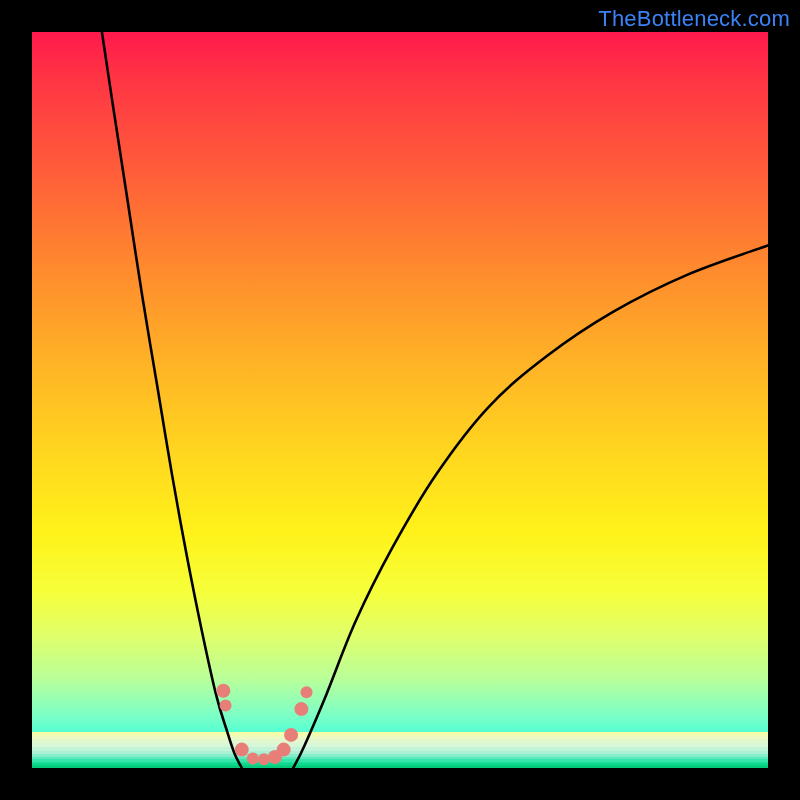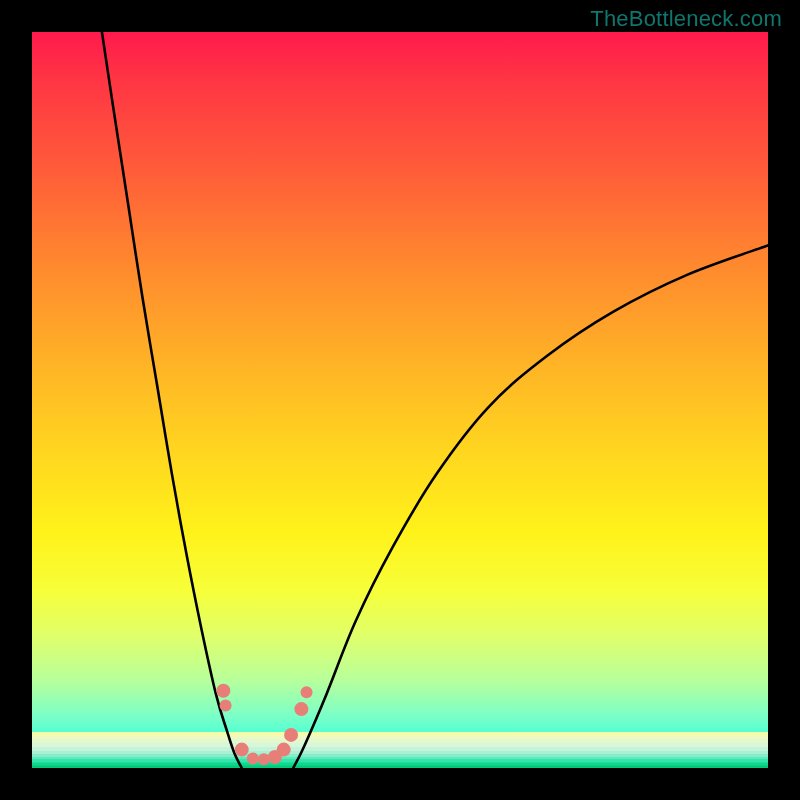--- a/index.html
+++ b/index.html
@@ -65,22 +65,22 @@
   .curve-svg {
     position: absolute;
     left: 0;
     top: 0;
     width: 100%;
     height: 100%;
   }
   .watermark {
     position: absolute;
     top: 6px;
-    right: 18px;
-    color: #0f766e;
+    right: 10px;
+    color: #3b82f6;
     font-size: 22px;
     letter-spacing: 0.2px;
     user-select: none;
   }
 </style>
 </head>
 <body>
 
 <div class="frame">
 

